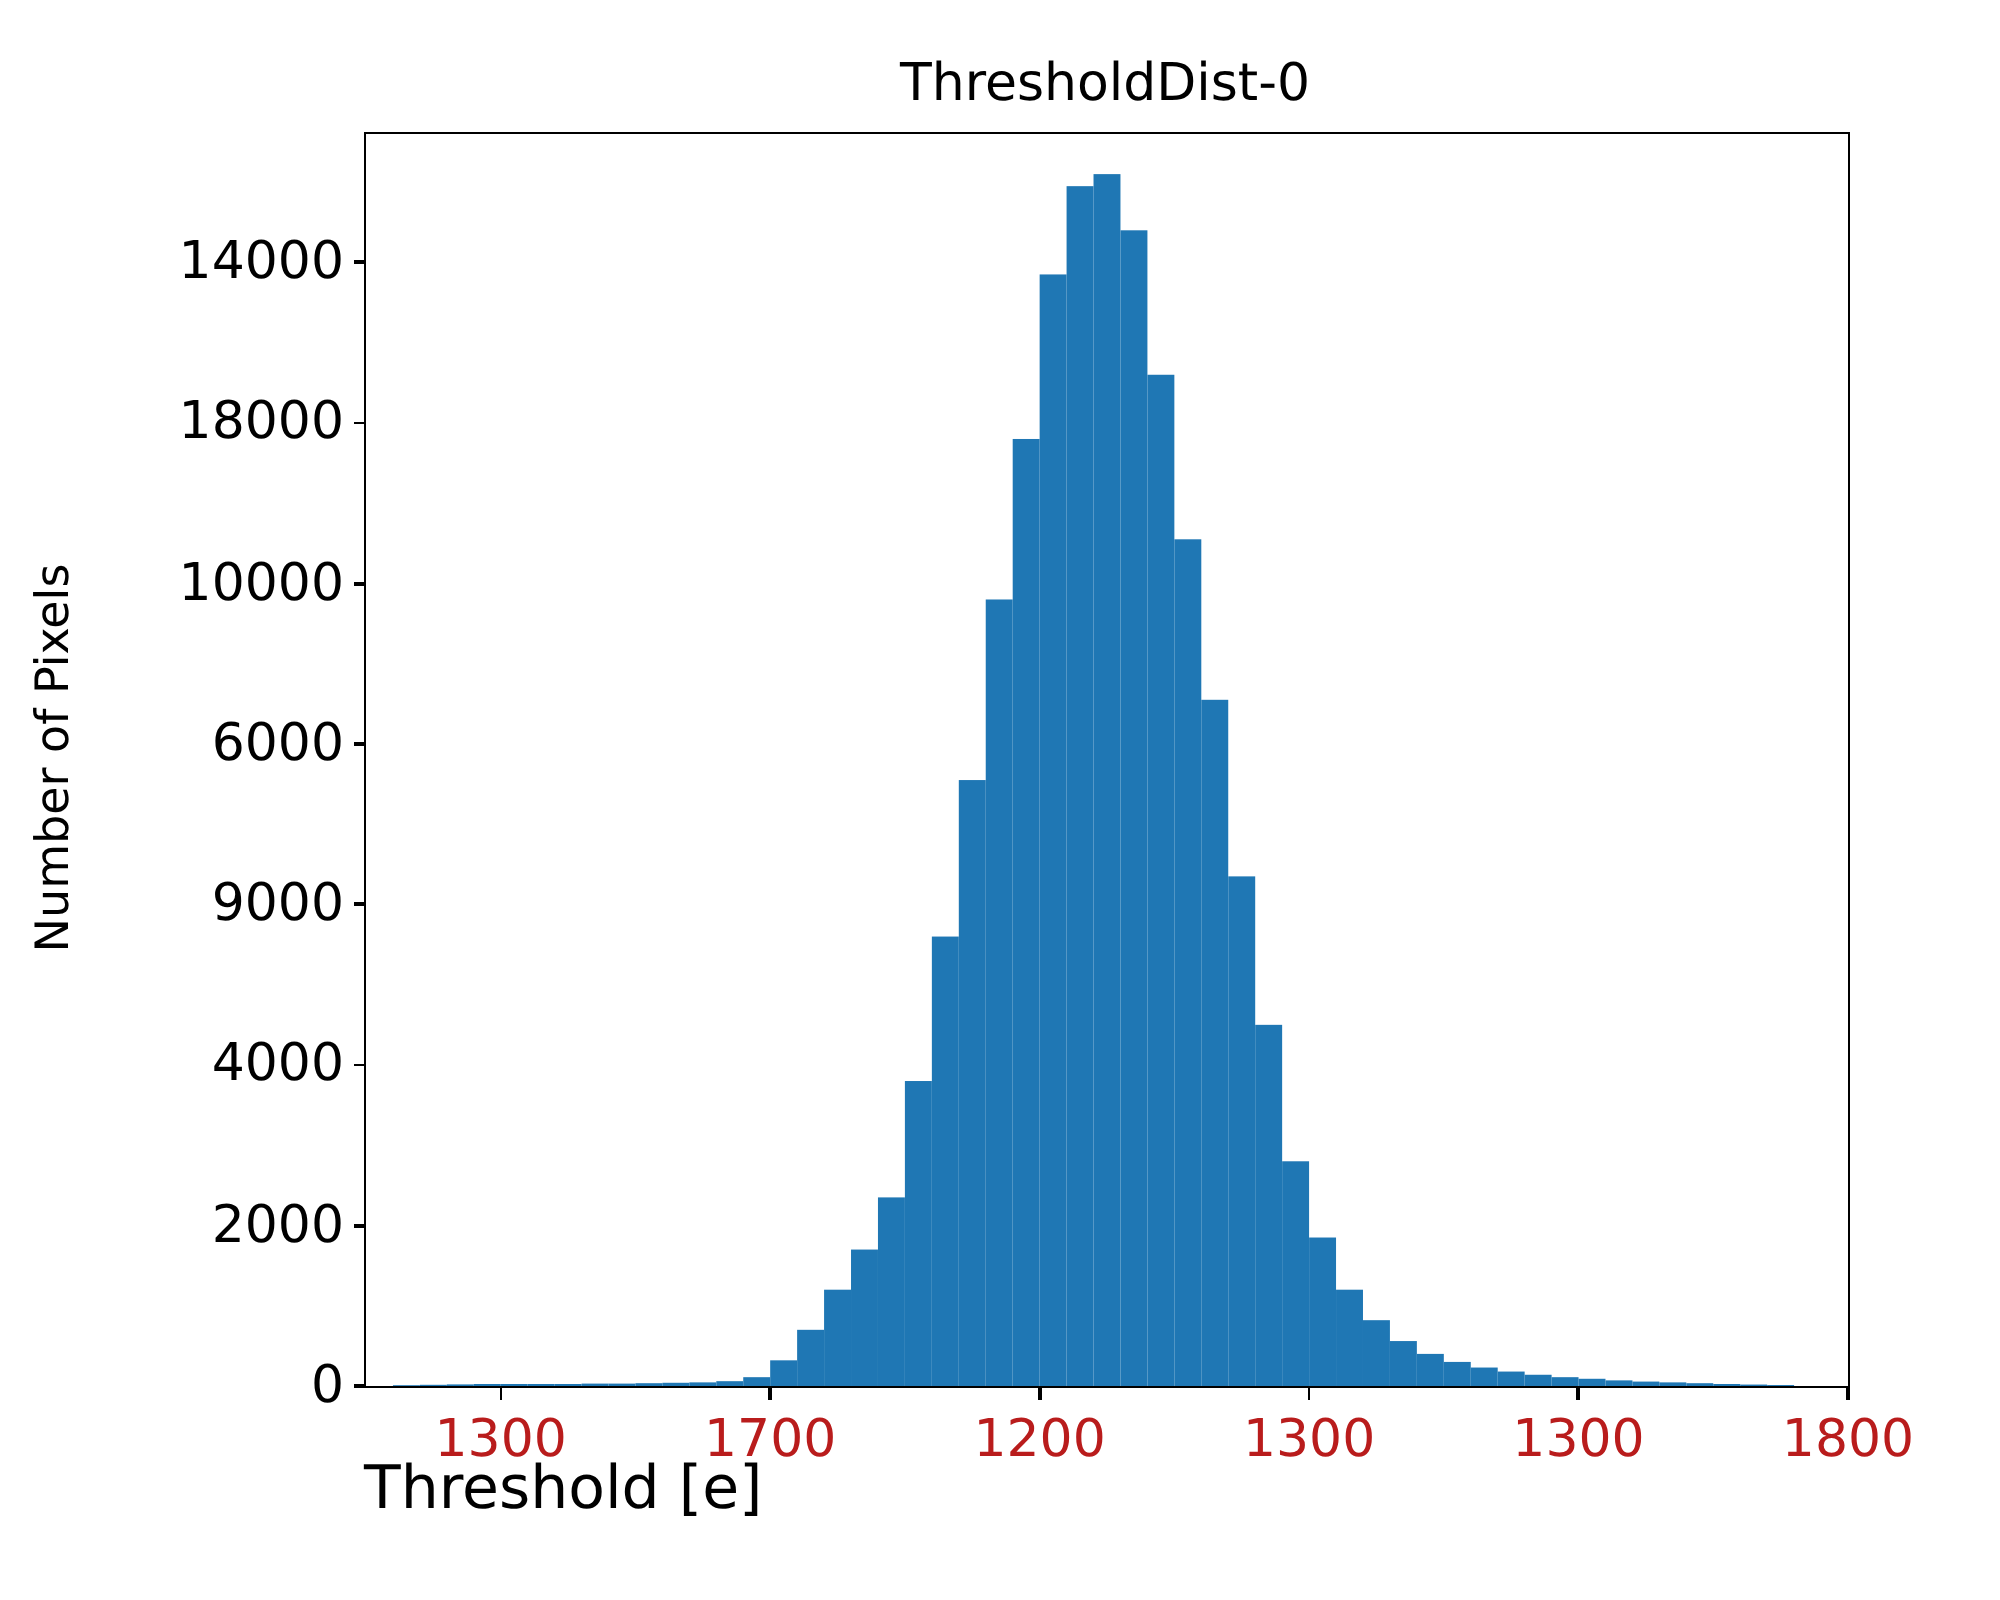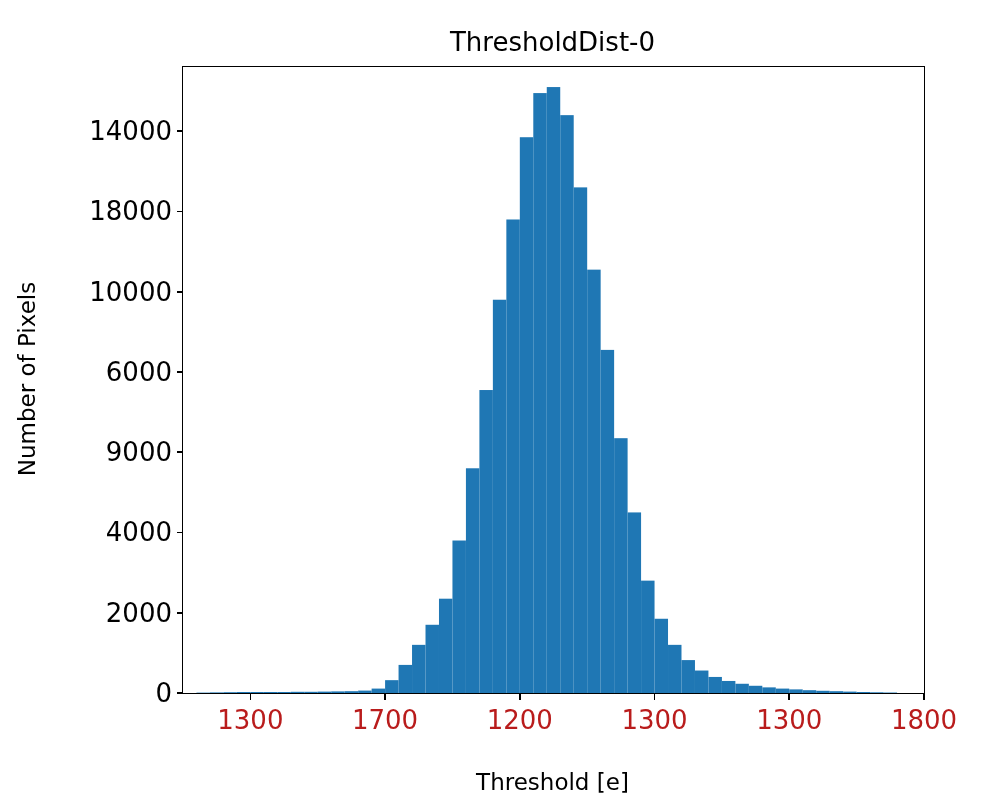--- a/index.html
+++ b/index.html
@@ -104,24 +104,24 @@
     text-align: center;
     font-size: 26px;
     line-height: 32px;
     color: #b91c1c;
     white-space: nowrap;
   }
   
   #xlabel {
     position: absolute;
     left: 182px;
-    top: 768px;
-    width: 741px;
-    text-align: center;
-    font-size: 23px;
+    top: 731px;
+    width: 741px;
+    text-align: left;
+    font-size: 30px;
     line-height: 28px;
     color: #000000;
     white-space: nowrap;
   }
   #ylabel {
     position: absolute;
     left: 0px;
     top: 0px;
     width: 626px;
     height: 40px;

